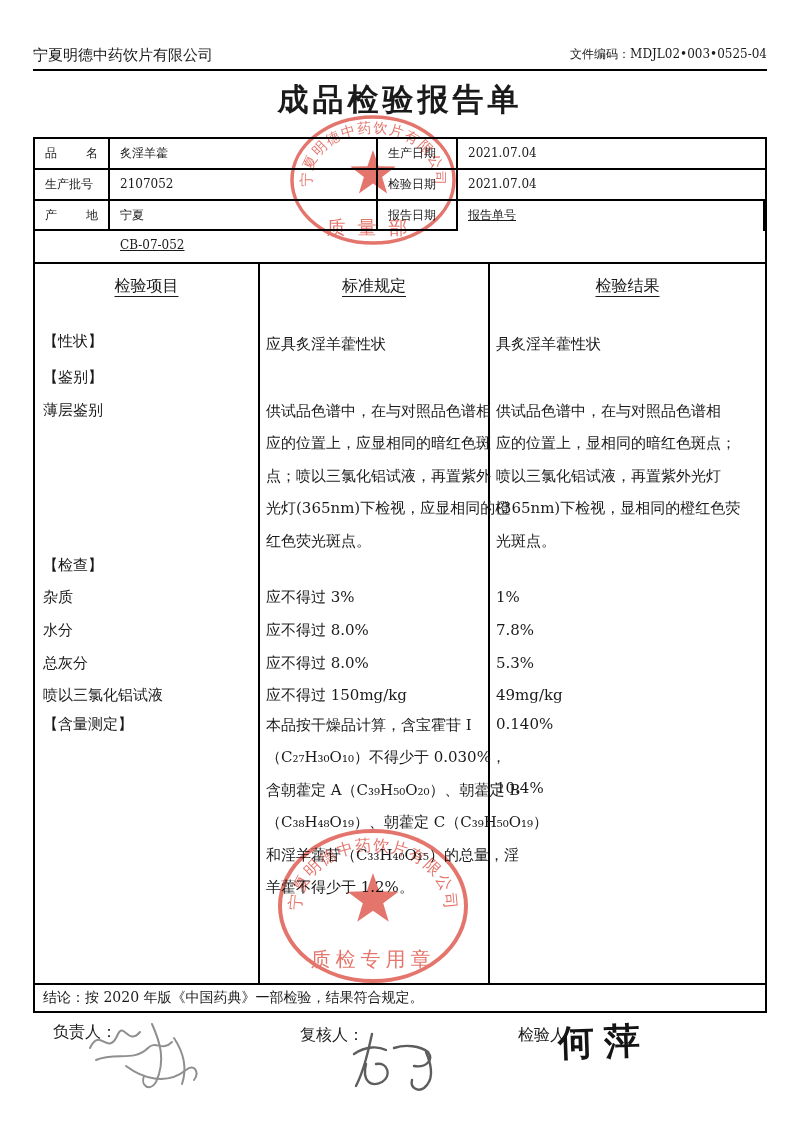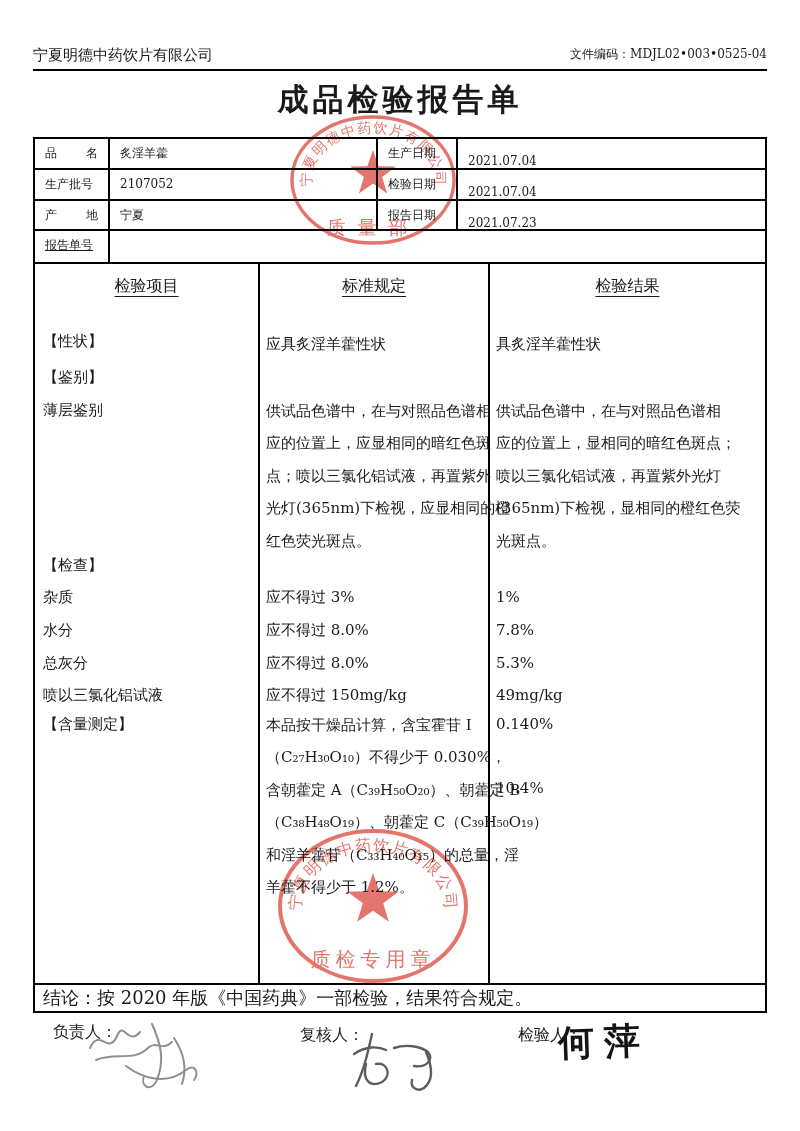--- a/index.html
+++ b/index.html
@@ -16,42 +16,42 @@
            font-size:31px; font-weight:bold; letter-spacing:4px; }
   
   .info-table {
     position:absolute; left:33px; top:137px; width:734px; height:125px;
     box-sizing:border-box; border:2px solid #000; border-bottom:none;
     display:grid; grid-template-columns:75px 268px 80px 307px;
     grid-template-rows:1fr 1fr 1fr 1fr; font-size:12px;
   }
   .ic { box-sizing:border-box; border-right:2px solid #000; border-bottom:2px solid #000;
         padding:0 10px; display:block; line-height:29px; white-space:nowrap; overflow:hidden; }
-  .ic.last { border-right:none;margin-top:8px; }
+  .ic.last { border-right:none; }
   .ic.bot  { border-bottom:none;text-decoration:underline; }
   .ic.just { text-align:justify; text-align-last:justify; }
   .ic.span3 { grid-column:2 / 5; border-right:none; }
   
   .main-table {
     position:absolute; left:33px; top:262px; width:734px; height:723px;
     box-sizing:border-box; border:2px solid #000; font-size:15px;
   }
   .vline { position:absolute; top:0; width:2px; height:100%; background:#000; }
   .v1 { left:223px; } .v2 { left:453px; }
   .th { position:absolute; top:12px; text-align:center; font-size:16px;
         text-decoration:underline; text-underline-offset:5px; }
   .th1 { left:0; width:223px; } .th2 { left:225px; width:228px; } .th3 { left:455px; width:275px; }
   .ct { position:absolute; white-space:pre; }
   .para { line-height:32.4px; }
   .lcol { left:8px; } .mcol { left:231px; } .rcol { left:461px; }
   
   .conclusion {
     position:absolute; left:33px; top:985px; width:734px; height:28px;
     box-sizing:border-box; border:2px solid #000; border-top:none;
-    font-size:18px; line-height:25px; padding-left:8px;
+    font-size:14px; line-height:25px; padding-left:8px;
   }
   .sig-label { position:absolute; font-size:16px;margin-left:20px; }
   .sig-svg { position:absolute; }
   .sig-name { position:absolute; font-size:36px; font-weight:600; color:#141414;
               transform:rotate(-2deg); letter-spacing:10px; white-space:nowrap; }
   
   .stamp { position:absolute; opacity:.8; mix-blend-mode:multiply; pointer-events:none; }
 </style>
 </head>
 <body>
@@ -70,23 +70,23 @@
     <div class="ic last">2021.07.04</div>
 
     <div class="ic">生产批号</div>
     <div class="ic">2107052</div>
     <div class="ic">检验日期</div>
     <div class="ic last">2021.07.04</div>
 
     <div class="ic just">产地</div>
     <div class="ic">宁夏</div>
     <div class="ic">报告日期</div>
-    <div class="ic last">2021.07.23</div>
 
     <div class="ic bot">报告单号</div>
+    <div class="ic bot span3">CB-07-052</div>
   </div>
 
   <div class="main-table">
     <div class="vline v1"></div>
     <div class="vline v2"></div>
 
     <div class="th th2">标准规定</div>
     <div class="th th1">检验项目</div>
     <div class="th th3">检验结果</div>
 

